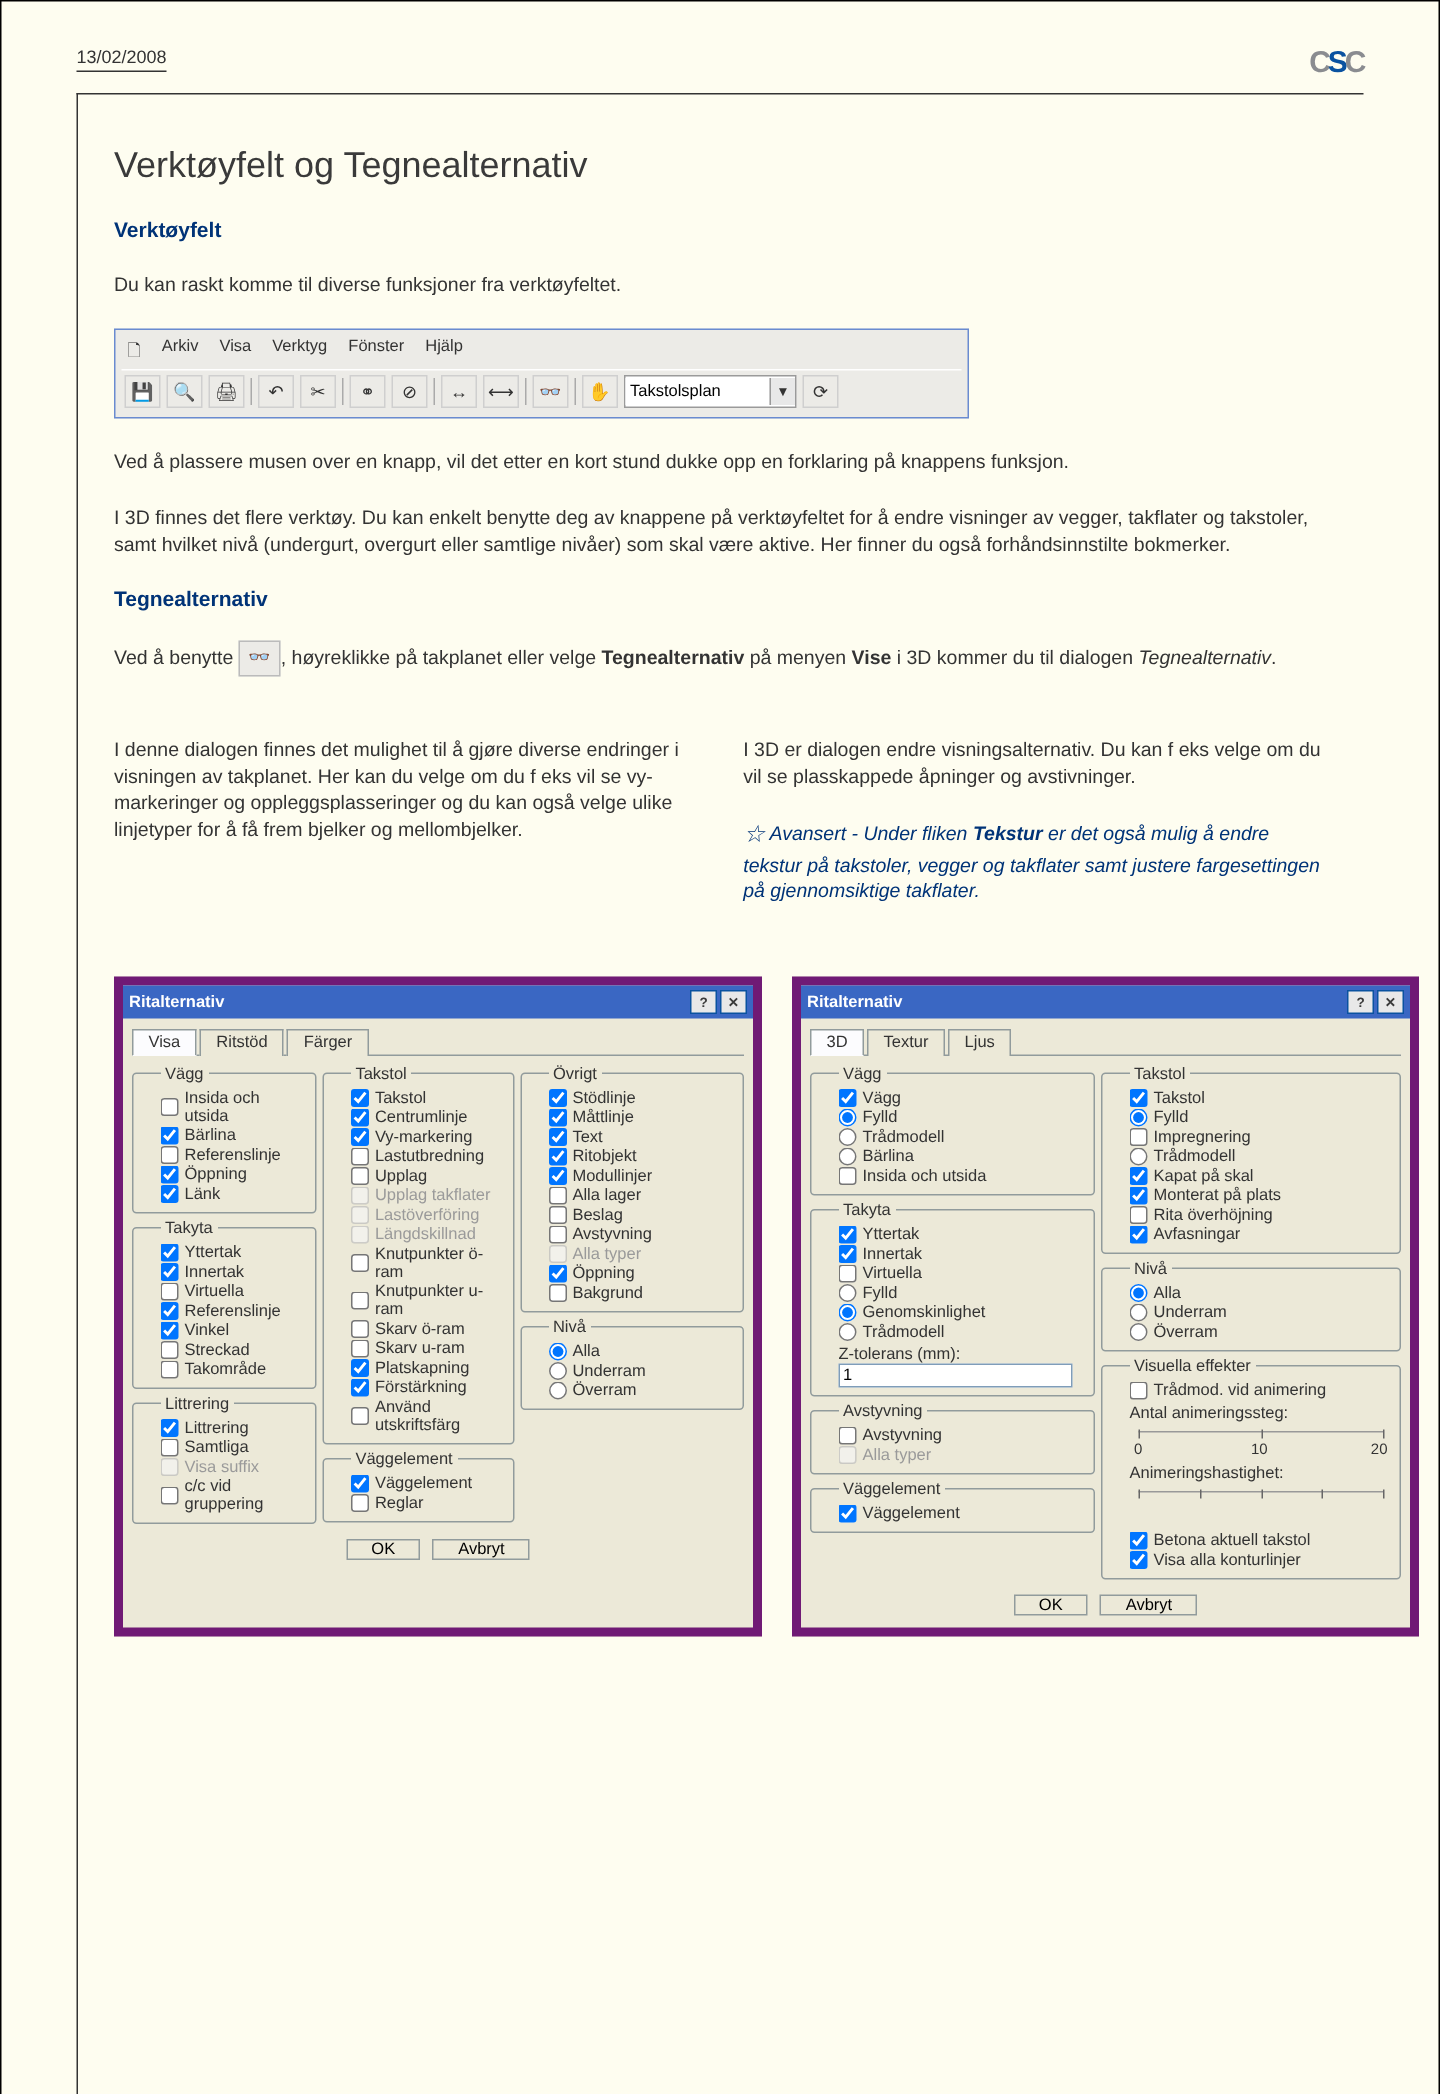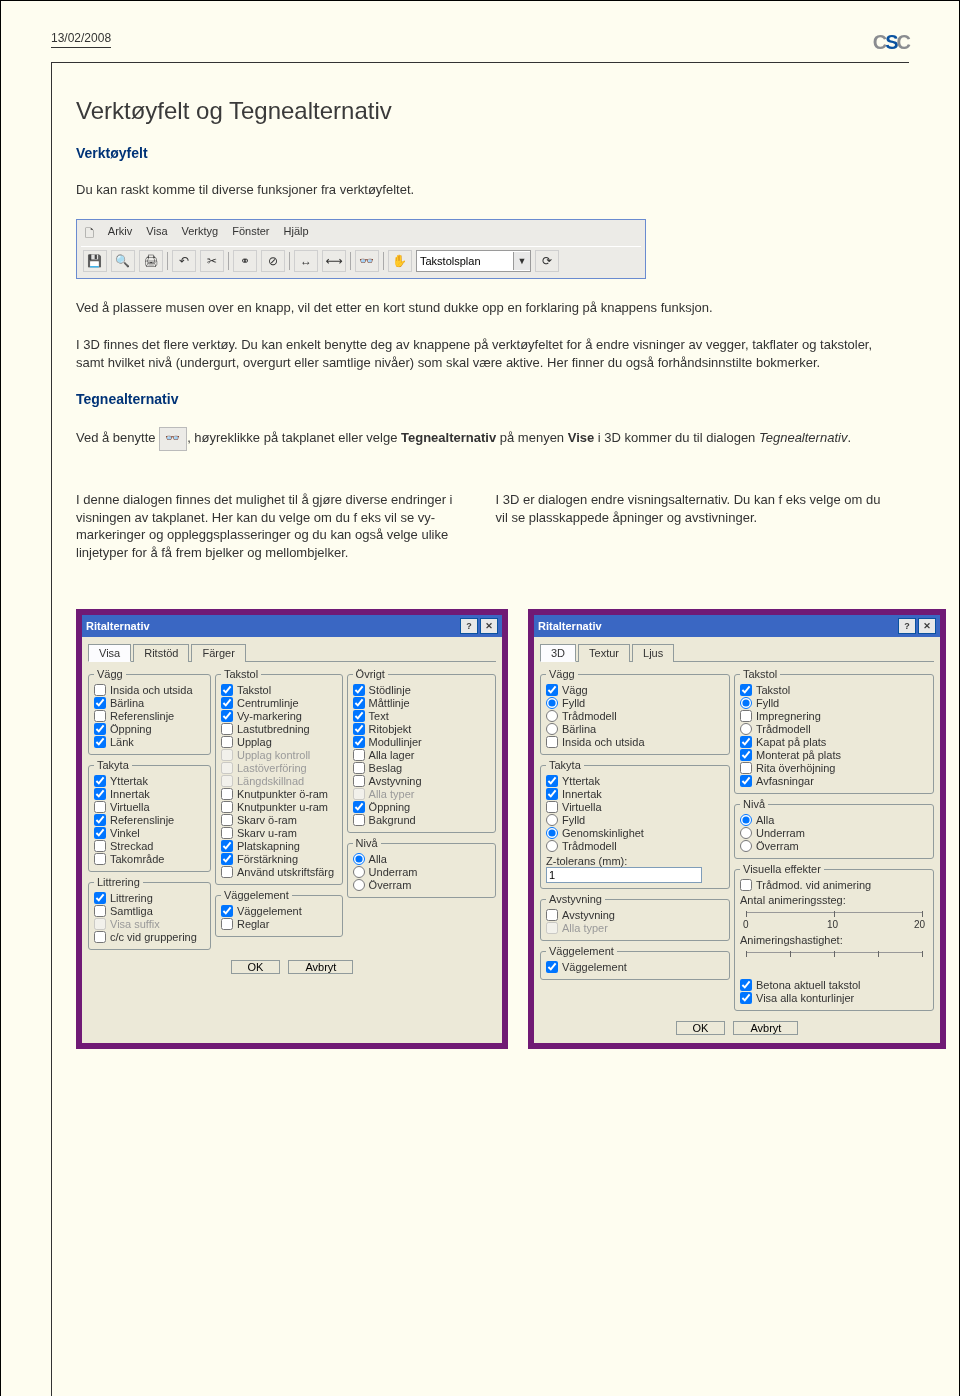--- a/index.html
+++ b/index.html
@@ -34,21 +34,21 @@
   .dlg{width:420px;background:#ece9d8;border:6px solid #701a75;font-size:11px}
   .dlg-titlebar{background:#3a67c3;color:#fff;font-weight:700;font-size:11px;padding:3px 4px;display:flex;justify-content:space-between;align-items:center}
   .dlg-titlebar .tbtns{display:flex;gap:2px}
   .dlg-titlebar .tbtn{width:16px;height:14px;background:#e8e8e8;border:1px solid #0a52a0;color:#3a3a3a;font-size:9px;display:flex;align-items:center;justify-content:center;font-weight:700}
   .dlg-body{padding:6px 6px 4px 6px}
   .tabs{display:flex;border-bottom:1px solid #919b9c;margin-bottom:6px}
   .tab{padding:2px 10px;border:1px solid #919b9c;border-bottom:none;margin-right:2px;background:#ece9d8;position:relative;top:1px}
   .tab.active{background:#fcfcfe;border-bottom:1px solid #fcfcfe}
   .grps{display:flex;gap:4px}
   .col{display:flex;flex-direction:column;gap:4px}
-  fieldset{border:1px solid #919b9c;margin:0;padding:3px 5px 5px 5px;border-radius:3px}
+  fieldset{border:1px solid #919b9c;margin:0;padding:3px 5px 5px 18px;border-radius:3px}
   legend{font-size:11px;padding:0 3px}
   label.cb{display:flex;align-items:center;gap:4px;font-size:11px;margin:1px 0;line-height:12px}
   label.cb input{margin:0;width:12px;height:12px}
   label.cb.indent{}
   label.cb.disabled{color:#9a9a9a}
   .txtin{width:60px;border:1px solid #7f9db9;font-size:11px;padding:1px 2px}
   .dlg-foot{display:flex;gap:8px;justify-content:center;padding:6px 0 8px 0}
   .btn{border:1px solid #919b9c;background:#ece9d8;padding:0 16px;font-size:11px}
   .slider{border-top:1px solid #999;position:relative;height:18px;margin:6px 6px 0 6px}
   .slider .tick{position:absolute;top:-2px;width:1px;height:6px;background:#666}
@@ -113,20 +113,24 @@
       <span>Ved å benytte</span>
       <span class="small-ico">👓</span><span>, høyreklikke på takplanet eller velge </span><b>Tegnealternativ</b><span> på menyen </span><b>Vise</b><span> i 3D kommer du til dialogen </span><i>Tegnealternativ</i><span>.</span>
     </p>
 
     <div class="twocol">
       <div>
         <p>I denne dialogen finnes det mulighet til å gjøre diverse endringer i visningen av takplanet. Her kan du velge om du f eks vil se vy-markeringer og oppleggsplasseringer og du kan også velge ulike linjetyper for å få frem bjelker og mellombjelker.</p>
       </div>
       <div>
         <p>I 3D er dialogen endre visningsalternativ. Du kan f eks velge om du vil se plasskappede åpninger og avstivninger.</p>
+        <p class="tip">
+          <span class="star">☆</span>
+          <span>Avansert - Under fliken </span><b>Tekstur</b><span> er det også mulig å endre tekstur på takstoler, vegger og takflater samt justere fargesettingen på gjennomsiktige takflater.</span>
+        </p>
       </div>
     </div>
 
     <div class="dlgs">
 
       <div class="dlg">
         <div class="dlg-titlebar">
           <span>Ritalternativ</span>
           <span class="tbtns">
             <span class="tbtn">?</span>
@@ -240,21 +244,21 @@
                     <label class="cb">
                       <input type="checkbox" style="">
                       <span>Lastutbredning</span>
                     </label>
                     <label class="cb">
                       <input type="checkbox" style="">
                       <span>Upplag</span>
                     </label>
                     <label class="cb disabled">
                       <input type="checkbox" disabled="" style="">
-                      <span>Upplag kontroll</span>
+                      <span>Upplag takflater</span>
                     </label>
                     <label class="cb disabled">
                       <input type="checkbox" disabled="" style="">
                       <span>Lastöverföring</span>
                     </label>
                     <label class="cb disabled">
                       <input type="checkbox" disabled="" style="">
                       <span>Längdskillnad</span>
                     </label>
                     <label class="cb">
@@ -486,21 +490,21 @@
                     <label class="cb indent">
                       <input type="checkbox" style="">
                       <span>Impregnering</span>
                     </label>
                     <label class="cb indent">
                       <input type="radio" style="">
                       <span>Trådmodell</span>
                     </label>
                     <label class="cb">
                       <input type="checkbox" checked="" style="">
-                      <span>Kapat på plats</span>
+                      <span>Kapat på skal</span>
                     </label>
                     <label class="cb">
                       <input type="checkbox" checked="" style="">
                       <span>Monterat på plats</span>
                     </label>
                     <label class="cb">
                       <input type="checkbox" style="">
                       <span>Rita överhöjning</span>
                     </label>
                     <label class="cb">

